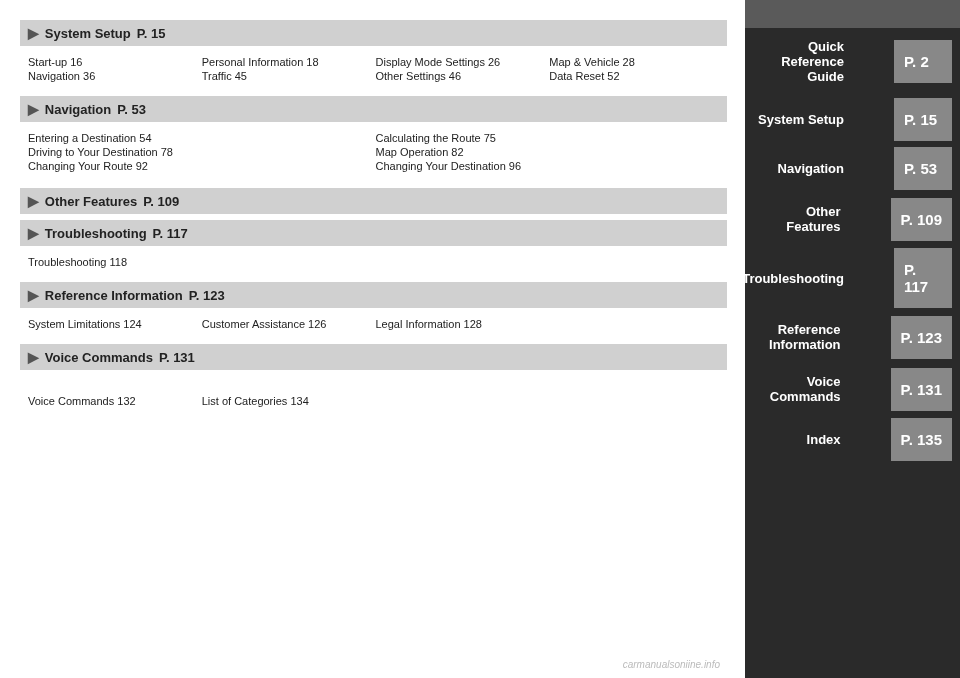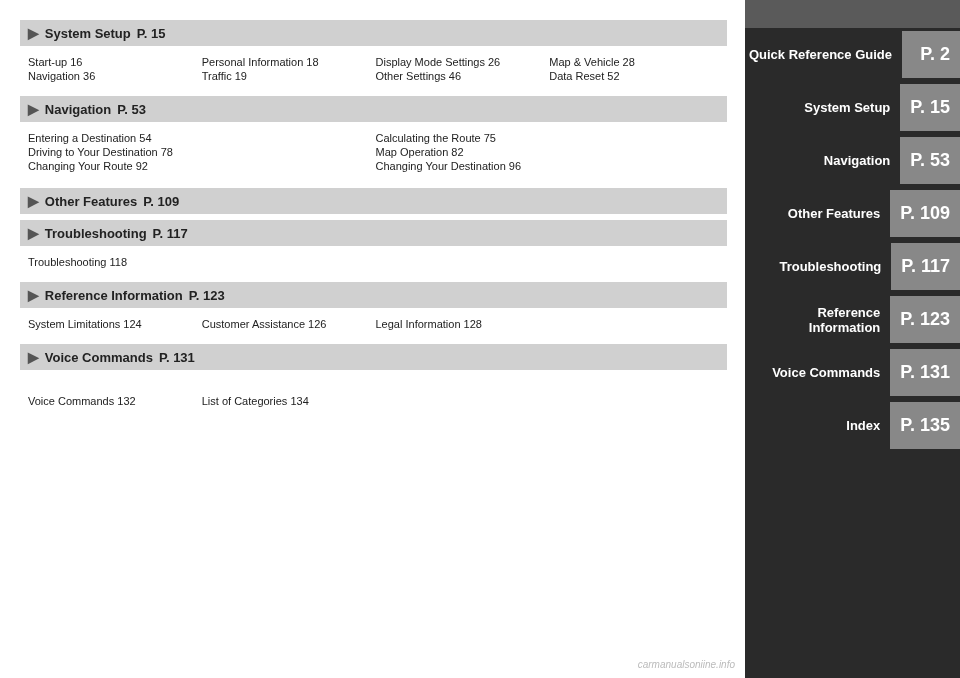--- a/index.html
+++ b/index.html
@@ -77,48 +77,49 @@
       text-align: center;
       padding: 14px 10px;
       letter-spacing: 1px;
     }
 
     .sidebar-item {
       display: flex;
       align-items: center;
       justify-content: flex-end;
       padding: 0;
-      margin: 3px 0;
+      margin: 3px 8px;
       cursor: pointer;
+      gap: 40px;
     }
 
     .sidebar-item .item-label {
       color: #fff;
       font-size: 13px;
       font-weight: bold;
       text-align: right;
       padding: 8px 10px 8px 0;
       flex: 1;
     }
 
     .sidebar-item .item-page {
       background: #888;
       color: #fff;
-      font-size: 18px;
+      font-size: 15px;
       font-weight: bold;
       padding: 13px 10px;
       min-width: 58px;
-      text-align: right;
+      text-align: left;
     }
 
     
     .watermark {
       position: absolute;
       bottom: 8px;
-      right: 225px;
+      right: 240px;
       font-size: 10px;
       color: #bbb;
       font-style: italic;
     }
   </style>
 </head>
 <body>
 
 <div class="main-content">
 
@@ -127,21 +128,21 @@
         <span class="arrow-icon">▶</span>
         <span class="title">System Setup</span>
         <span class="page-ref">P. 15</span>
       </div>
       <div class="section-body" style="grid-template-columns: repeat(4, 1fr);">
         <span class="item">Start-up 16</span>
         <span class="item">Personal Information 18</span>
         <span class="item">Display Mode Settings 26</span>
         <span class="item">Map &amp; Vehicle 28</span>
         <span class="item">Navigation 36</span>
-        <span class="item">Traffic 19</span>
+        <span class="item">Traffic 45</span>
         <span class="item">Other Settings 46</span>
         <span class="item">Data Reset 52</span>
       </div>
     </div>
     <div class="section-wrapper">
       <div class="section-header">
         <span class="arrow-icon">▶</span>
         <span class="title">Navigation</span>
         <span class="page-ref">P. 53</span>
       </div>

